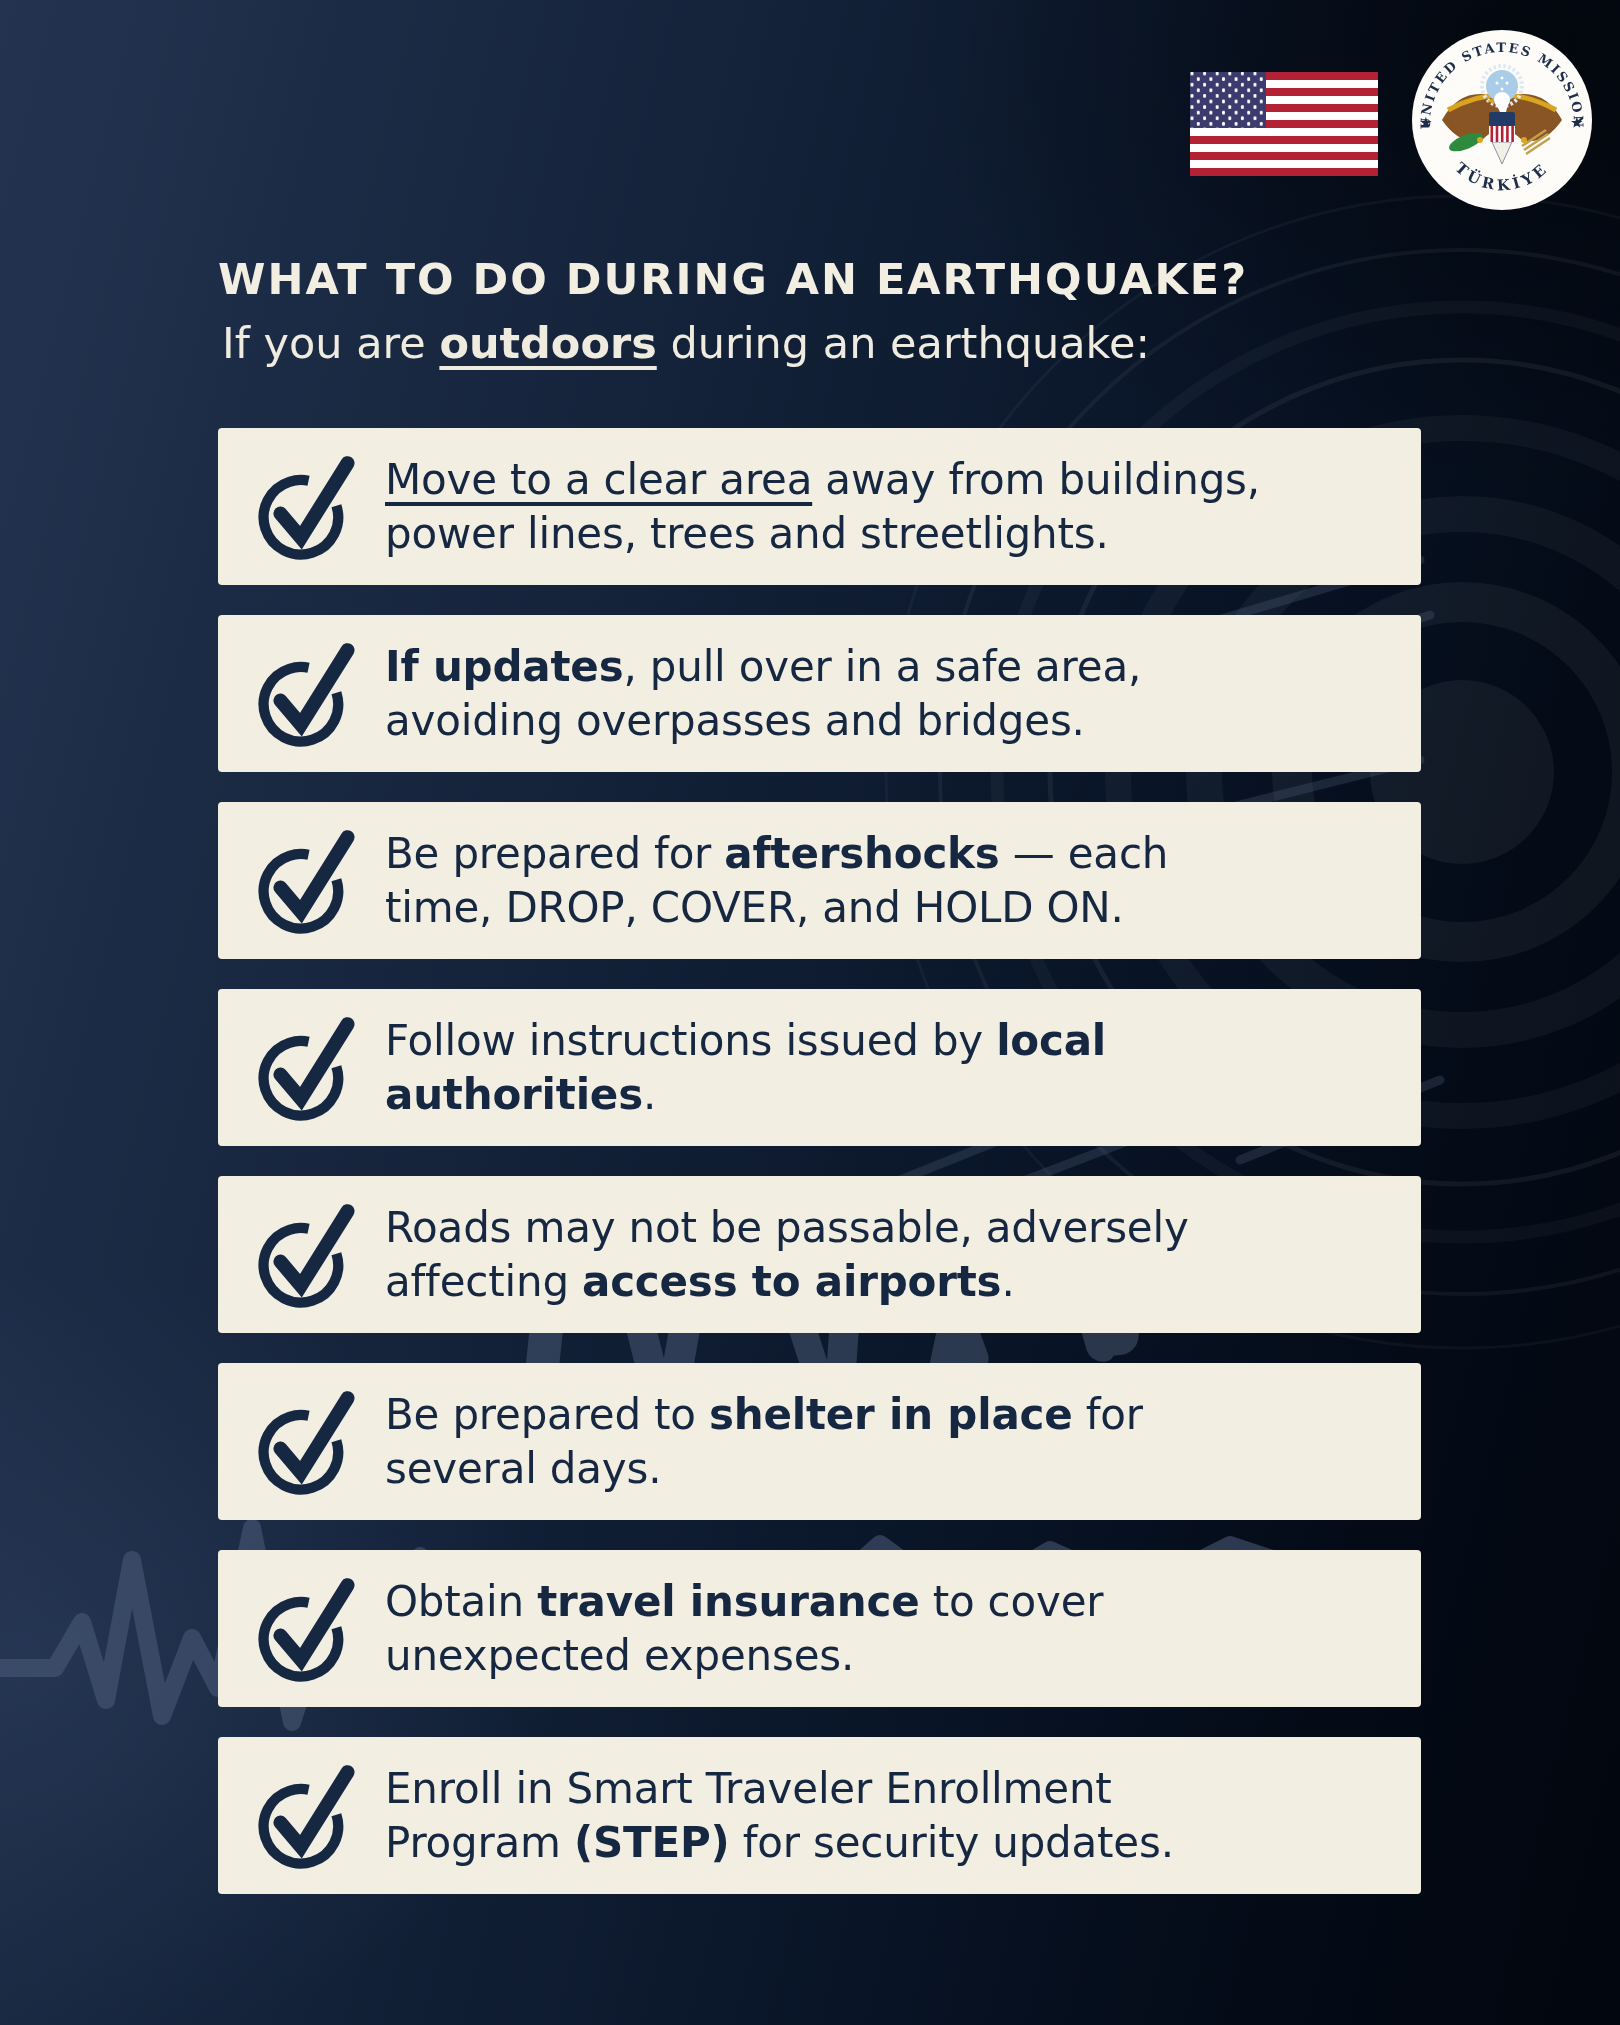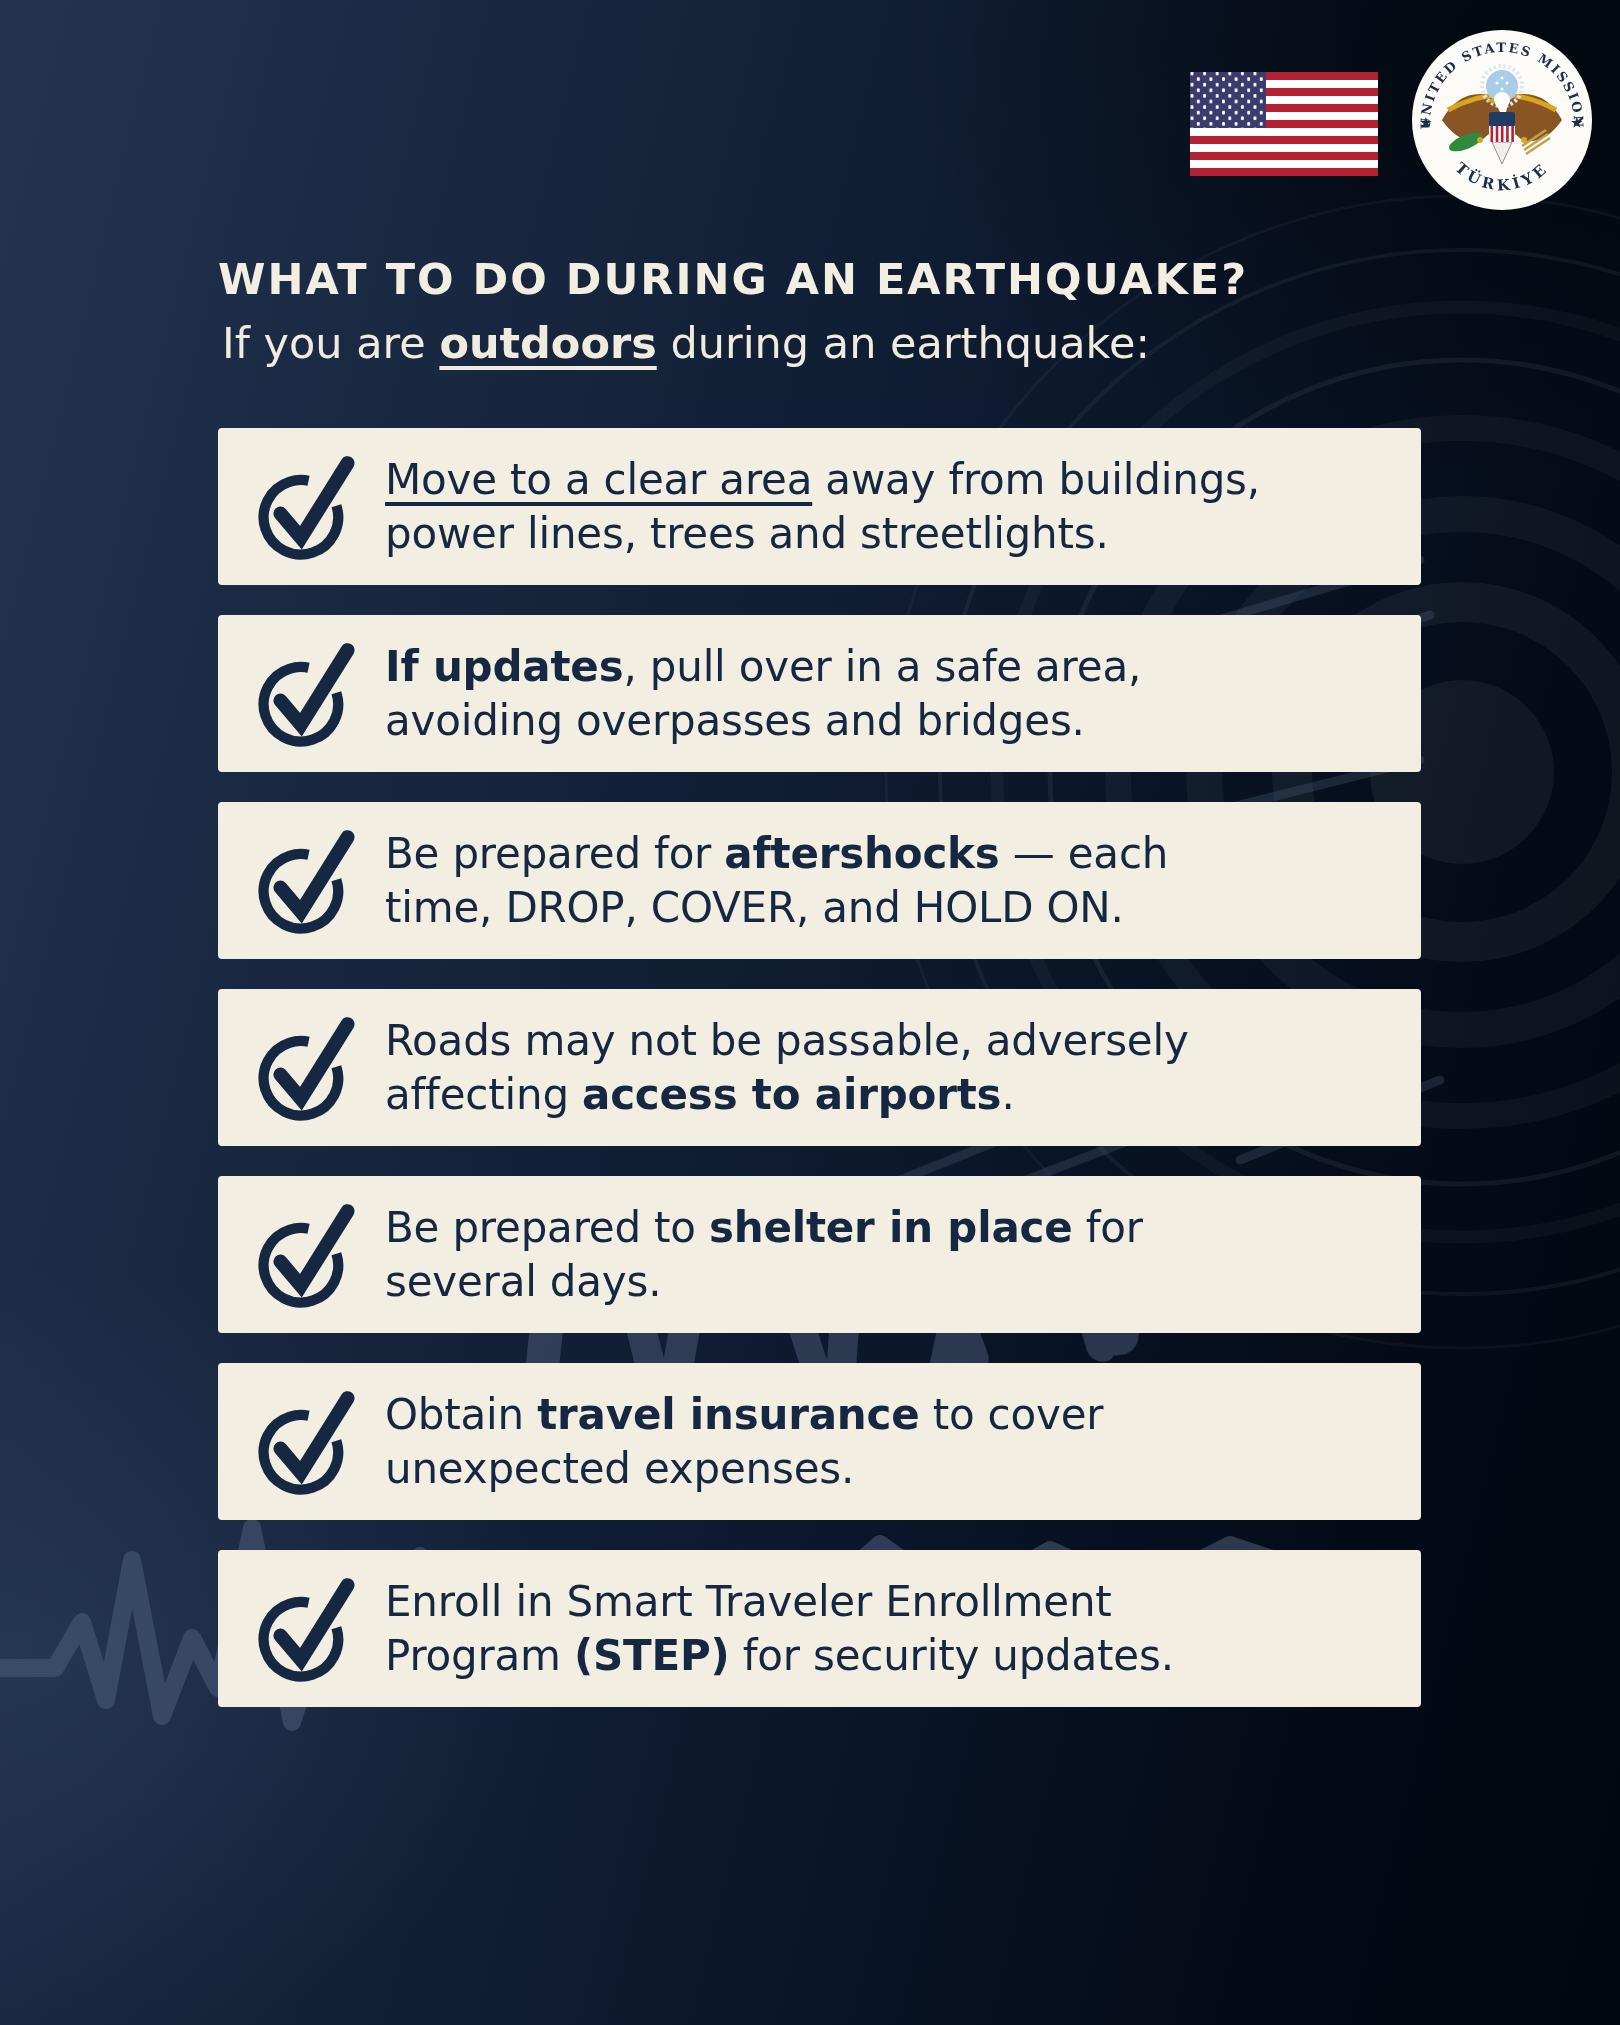--- a/index.html
+++ b/index.html
@@ -169,20 +169,27 @@
     </section>
 
     <section class="card">
       <svg class="check" viewBox="0 0 104 118" aria-hidden="true">
         <circle cx="46" cy="70" r="40" fill="none" stroke="#152741" stroke-width="11" stroke-dasharray="209 43" transform="rotate(-18 46 70)"></circle>
         <polyline points="24,66 46,92 96,12" fill="none" stroke="#152741" stroke-width="15" stroke-linecap="round" stroke-linejoin="miter"></polyline>
       </svg>
       <p class="card-text"><span>Be prepared for </span><span class="b">aftershocks</span><span> — each</span><br><span>time, DROP, COVER, and HOLD ON.</span></p>
     </section>
 
+    <section class="card">
+      <svg class="check" viewBox="0 0 104 118" aria-hidden="true">
+        <circle cx="46" cy="70" r="40" fill="none" stroke="#152741" stroke-width="11" stroke-dasharray="209 43" transform="rotate(-18 46 70)"></circle>
+        <polyline points="24,66 46,92 96,12" fill="none" stroke="#152741" stroke-width="15" stroke-linecap="round" stroke-linejoin="miter"></polyline>
+      </svg>
+      <p class="card-text"><span>Follow instructions issued by </span><span class="b">local</span><br><span class="b">authorities</span><span>.</span></p>
+    </section>
 
     <section class="card">
       <svg class="check" viewBox="0 0 104 118" aria-hidden="true">
         <circle cx="46" cy="70" r="40" fill="none" stroke="#152741" stroke-width="11" stroke-dasharray="209 43" transform="rotate(-18 46 70)"></circle>
         <polyline points="24,66 46,92 96,12" fill="none" stroke="#152741" stroke-width="15" stroke-linecap="round" stroke-linejoin="miter"></polyline>
       </svg>
       <p class="card-text"><span>Roads may not be passable, adversely</span><br><span>affecting </span><span class="b">access to airports</span><span>.</span></p>
     </section>
 
     <section class="card">

